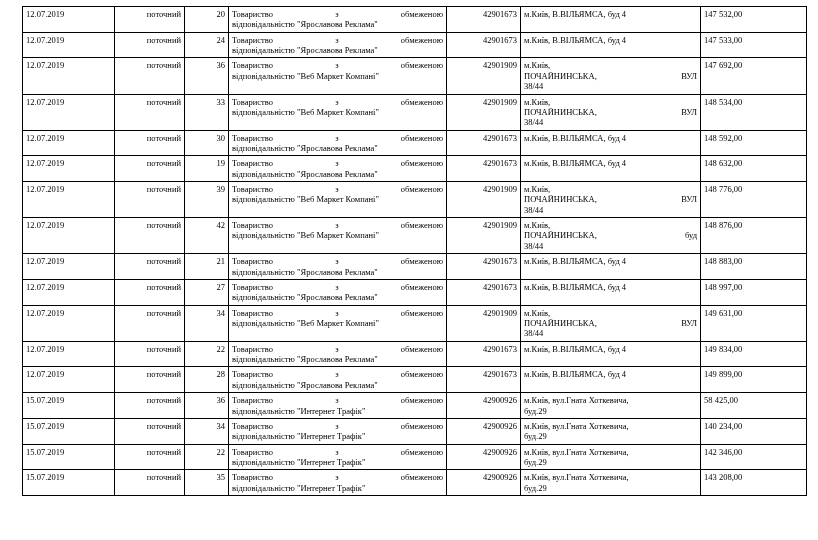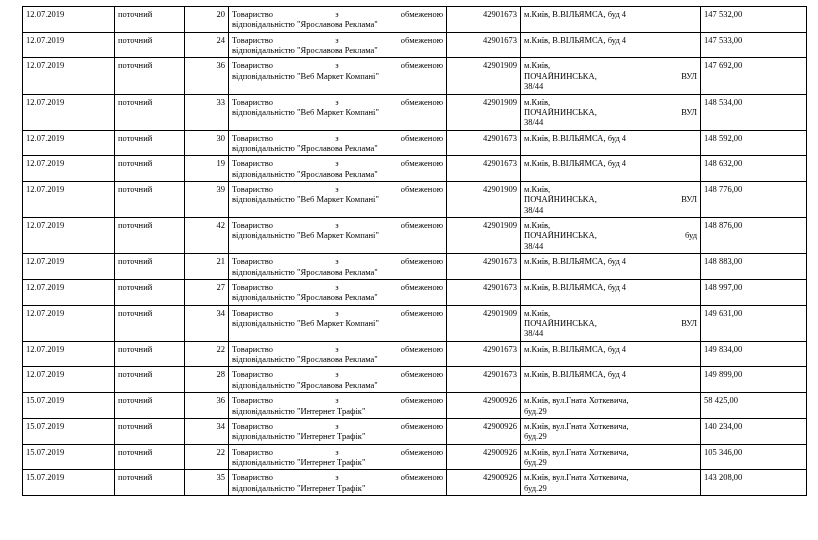--- a/index.html
+++ b/index.html
@@ -39,21 +39,21 @@
   
   col.c-date   { width: 92px; }
   col.c-status { width: 70px; }
   col.c-num    { width: 44px; }
   col.c-name   { width: 218px; }
   col.c-code   { width: 74px; }
   col.c-addr   { width: 180px; }
   col.c-amount { width: 106px; }
 
   td.cell-date   { text-align: left; }
-  td.cell-status { text-align: left; padding-left: 4px; }
+  td.cell-status { text-align: right; padding-left: 4px; }
   td.cell-num    { text-align: right; padding-left: 4px; }
   td.cell-name   { text-align: justify; text-align-last: justify; }
   td.cell-code   { text-align: right; }
   td.cell-addr   { text-align: justify; text-align-last: justify; }
   td.cell-amount { text-align: left; }
 
   
   .name-line1 {
     display: block;
     text-align: justify;
@@ -329,21 +329,21 @@
           <td class="cell-num">22</td>
           <td class="cell-name">
             <span class="name-line1">Товариство з обмеженою</span>
             <span class="name-line2">відповідальністю "Интернет Трафік"</span>
           </td>
           <td class="cell-code">42900926</td>
           <td class="cell-addr">
             <span class="addr-line1 plain">м.Київ, вул.Гната Хоткевича,</span>
             <span class="addr-line2">буд.29</span>
           </td>
-          <td class="cell-amount">105 346,00</td>
+          <td class="cell-amount">142 346,00</td>
         </tr>
         <tr>
           <td class="cell-date">15.07.2019</td>
           <td class="cell-status">поточний</td>
           <td class="cell-num">35</td>
           <td class="cell-name">
             <span class="name-line1">Товариство з обмеженою</span>
             <span class="name-line2">відповідальністю "Интернет Трафік"</span>
           </td>
           <td class="cell-code">42900926</td>

